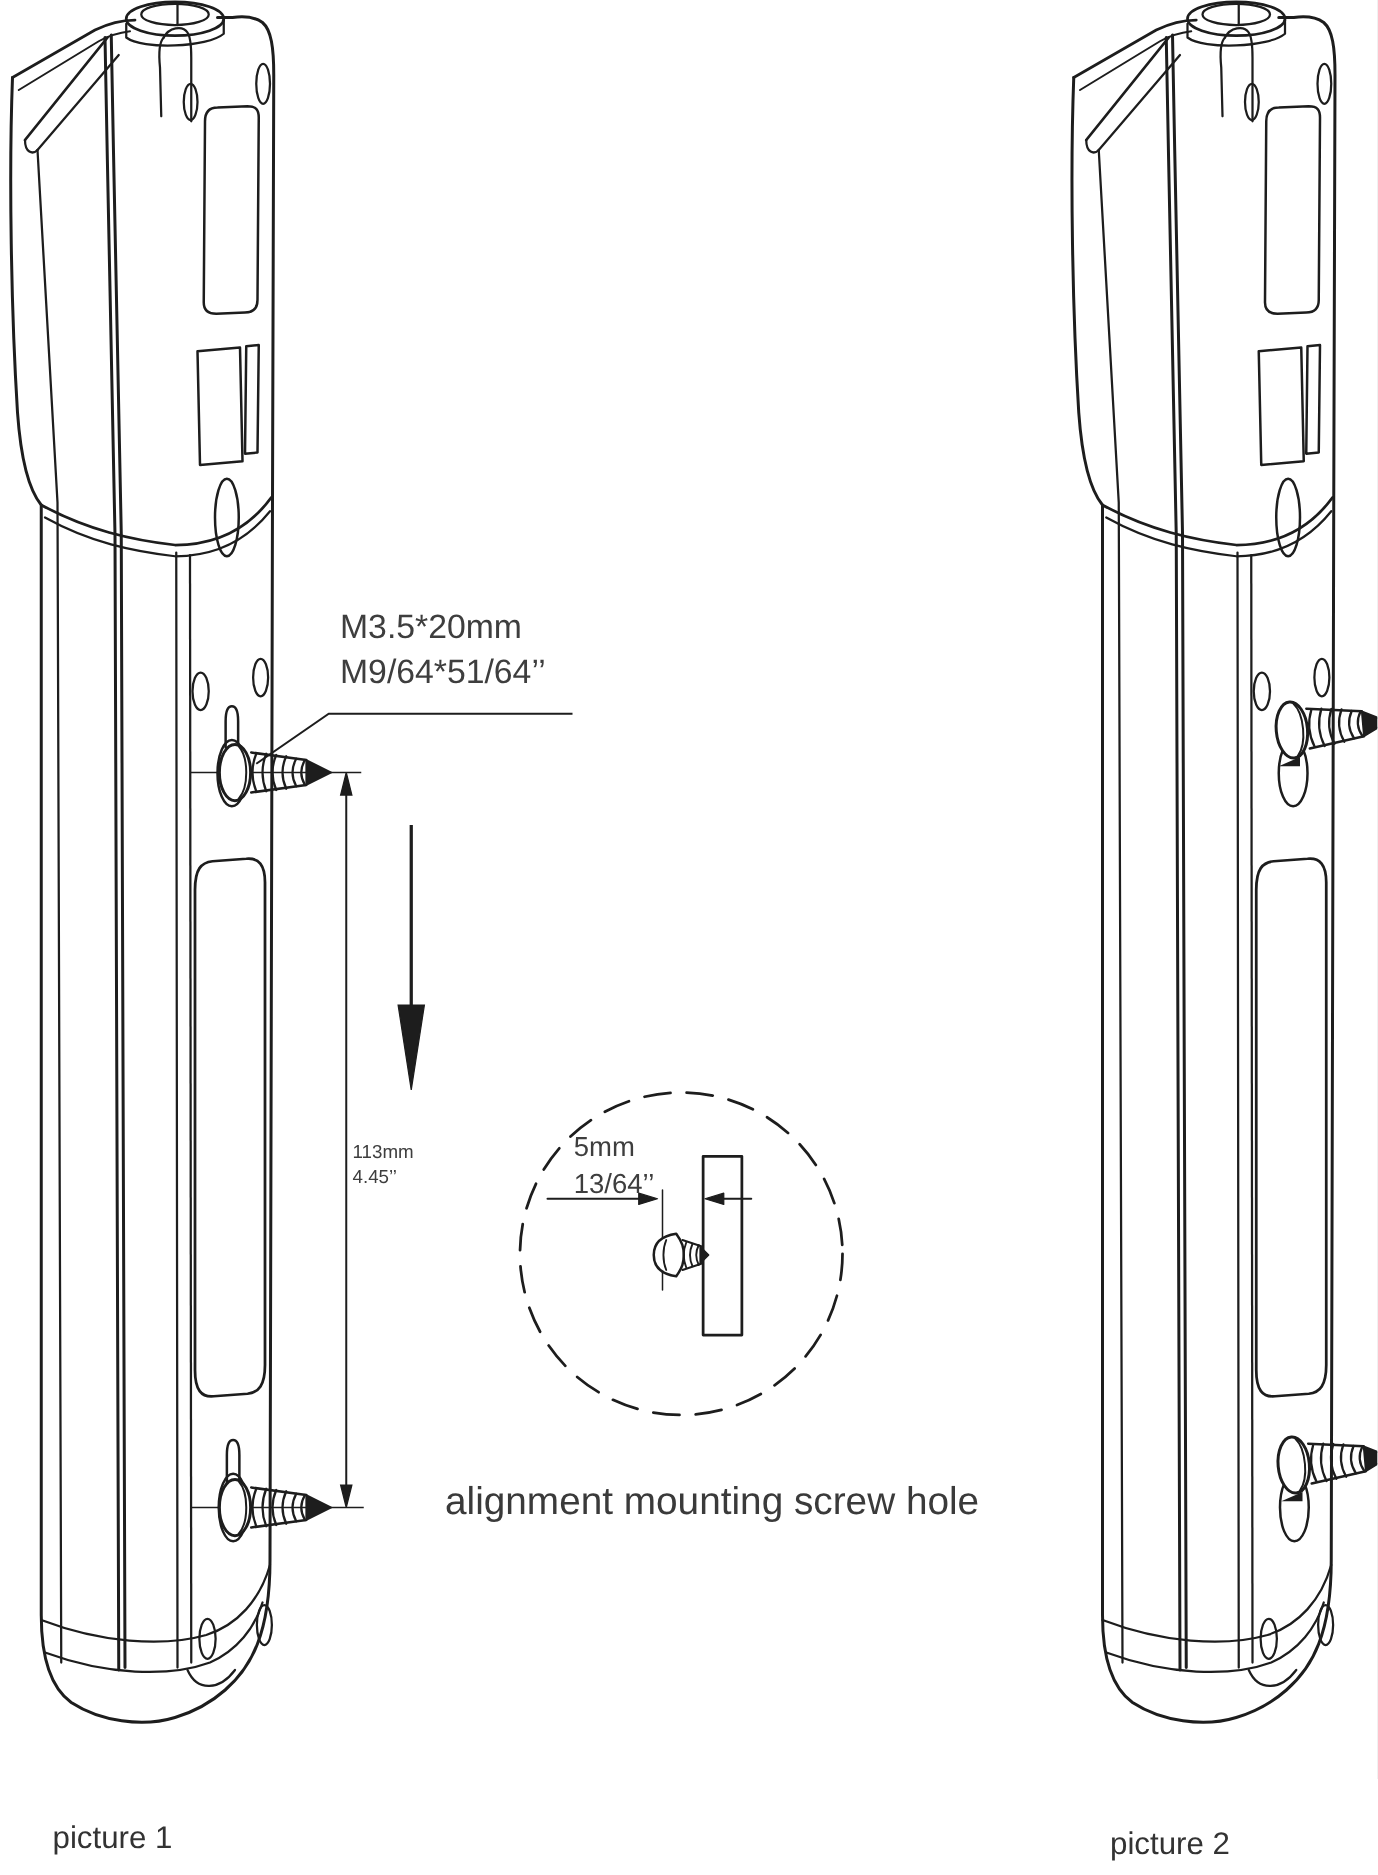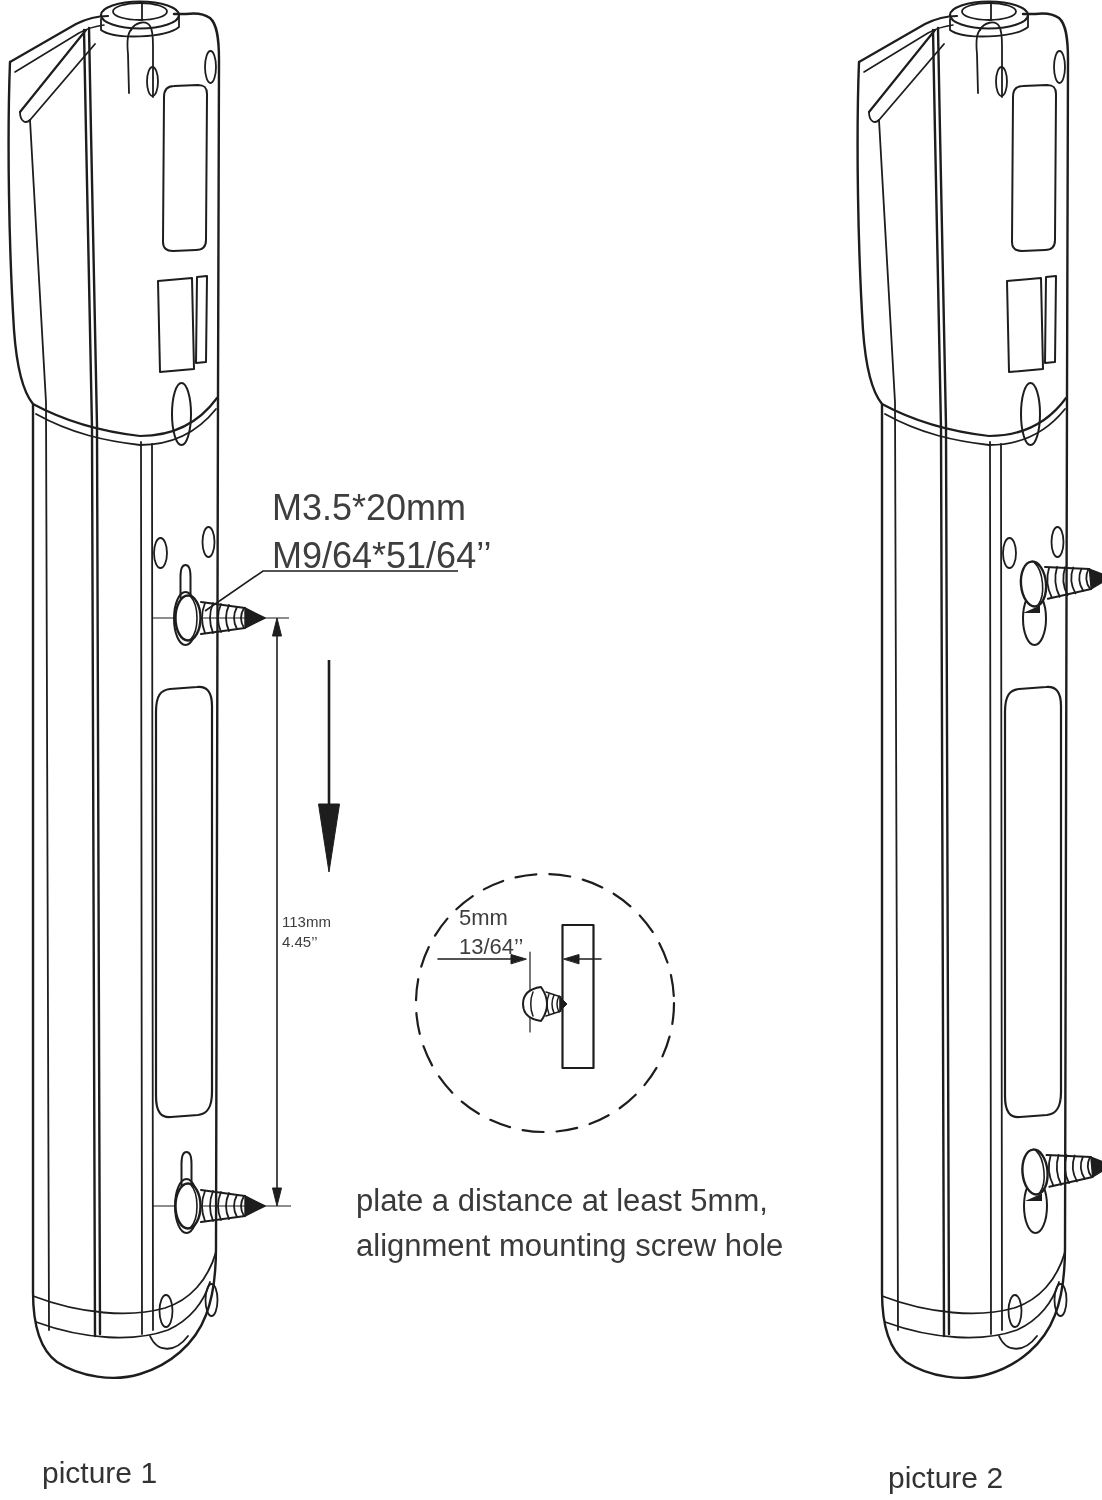--- a/index.html
+++ b/index.html
@@ -12,29 +12,29 @@
     position:relative;
     width:1102px;height:1500px;
     background:var(--bg);
     margin:0 auto;
     overflow:hidden;
     font-family:"Liberation Sans", sans-serif;
     color:var(--text);
   }
   .canvas svg{position:absolute;left:0;top:0;}
   .lbl{position:absolute;color:var(--text);line-height:1.32;white-space:nowrap;}
-  .lbl-spec{left:272px;top:484px;font-size:36px;}
+  .lbl-spec{left:272px;top:484px;font-size:27px;}
   .lbl-dist{left:282px;top:912px;font-size:15px;}
   .lbl-gap{left:459px;top:903px;font-size:22px;}
   .instructions{
     position:absolute;left:356px;top:1178px;width:520px;
     font-size:31px;color:#3a3a3a;
   }
   .instructions div{height:45.4px;line-height:45.4px;white-space:nowrap;}
-  .caption{position:absolute;font-size:30px;color:#333;}
+  .caption{position:absolute;font-size:25px;color:#333;}
   .caption-1{left:42px;top:1456px;}
   .caption-2{left:888px;top:1461px;}
 </style>
 </head>
 <body>
 
 <div class="canvas">
 
   <svg width="1102" height="1500" viewBox="0 0 1102 1500">
     <defs>
@@ -176,20 +176,19 @@
     <div>113mm</div>
     <div>4.45’’</div>
   </div>
 
   <div class="lbl lbl-gap">
     <div>5mm</div>
     <div>13/64’’</div>
   </div>
 
   <div class="instructions">
-    <div>plate a distance at least 5mm,</div>
     <div>alignment mounting screw hole</div>
   </div>
 
   <div class="caption caption-1">picture 1</div>
   <div class="caption caption-2">picture 2</div>
 
 </div>
 
 </body></html>

